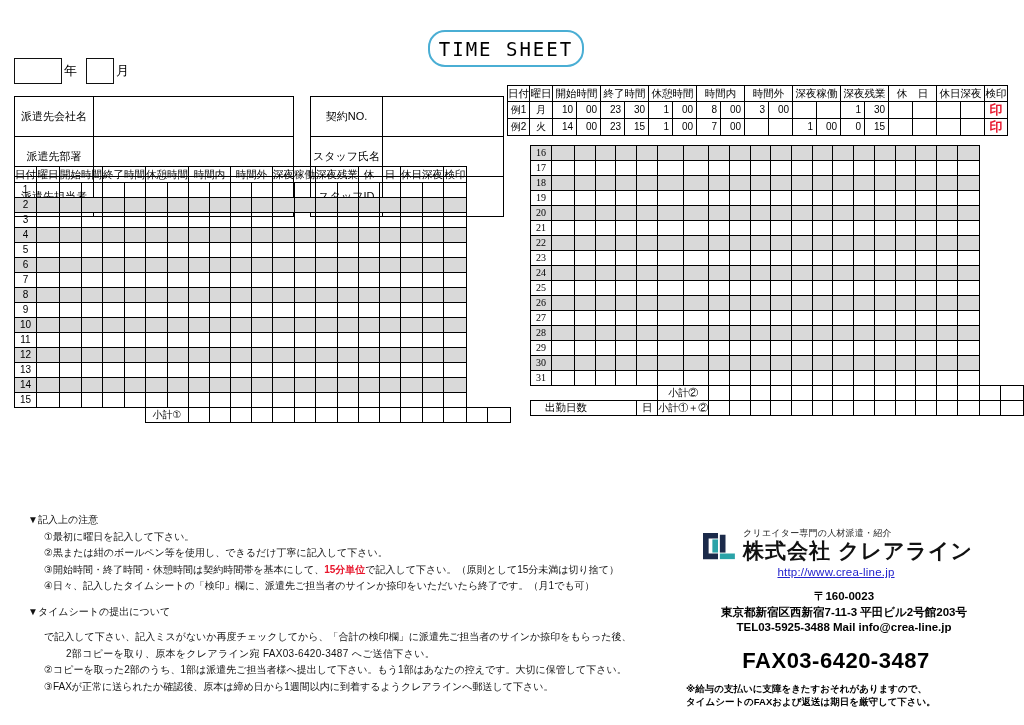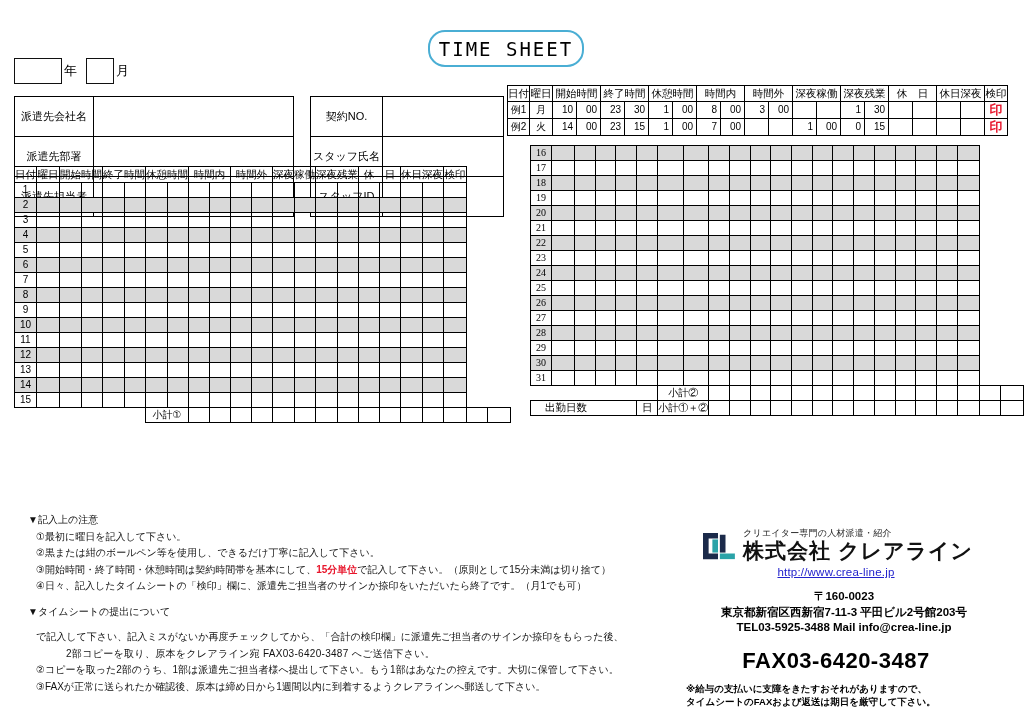--- a/index.html
+++ b/index.html
@@ -65,21 +65,21 @@
   .maintable-r{left:530px;top:145px;font-family:Liberation Serif, serif;}
 
   .subtot{font-size:10.5px;}
   .subtot-cell{text-align:center;}
   .noborder{border:none !important;background:transparent !important;}
 
   
   .notes{position:absolute;left:18px;top:512px;width:640px;font-size:10px;
          line-height:16.5px;color:#111;}
   .notes .hd{font-weight:normal;margin-left:10px;}
-  .notes .it{margin-left:18px;}
+  .notes .it{margin-left:26px;}
   .notes .it2{margin-left:48px;}
   .notes .sp{height:9px;}
   .red{color:#e8162c;font-weight:bold;}
   .mono-ish{font-family:"Liberation Sans",sans-serif;letter-spacing:.3px;}
 
   
   .company{position:absolute;left:660px;top:528px;width:352px;text-align:center;}
   .logo-row{display:flex;align-items:flex-end;justify-content:center;}
   .logo-mark{width:38px;height:30px;margin-right:6px;margin-bottom:2px;}
   .logo-text{text-align:left;}

